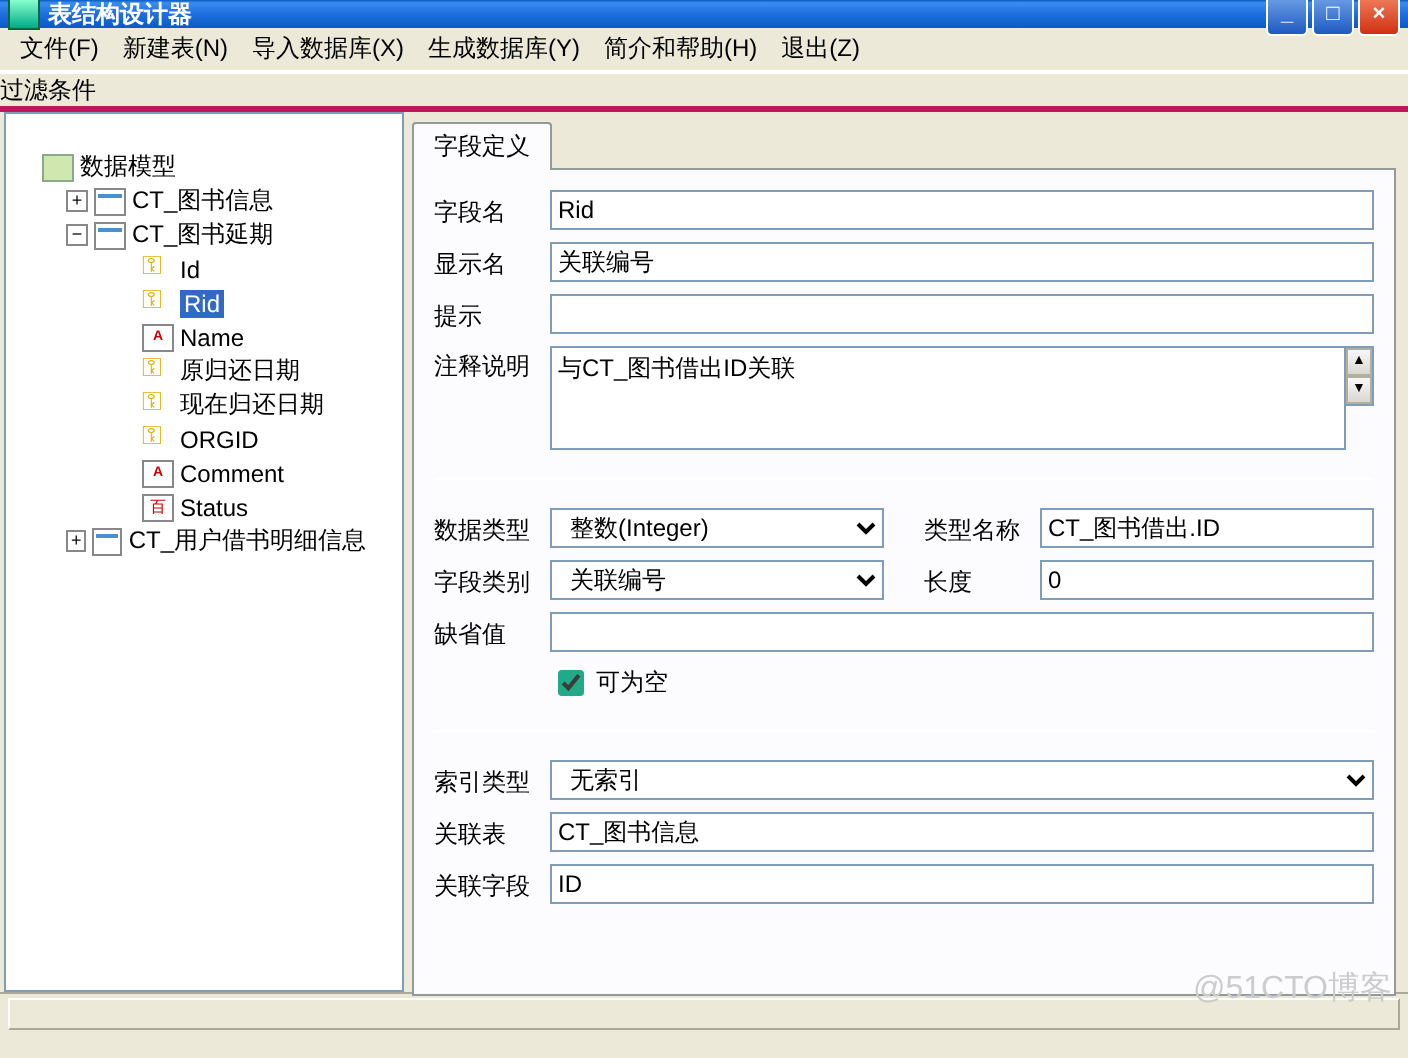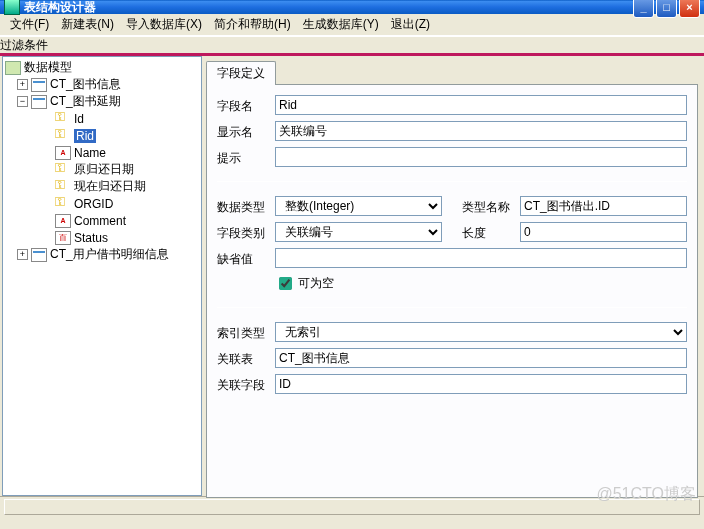--- a/index.html
+++ b/index.html
@@ -7,21 +7,21 @@
 .titlebar{height:14px;background:linear-gradient(to bottom,#0a5bc4 0%,#3b8cf0 10%,#1e6ee0 50%,#0a5bc4 100%);display:flex;align-items:center;padding:0 4px;color:#fff}
 .titlebar .ico{width:16px;height:16px;background:linear-gradient(#8fc,#0a8);border:1px solid #064;margin-right:4px}
 .titlebar .t{font-weight:bold;flex:1}
 .winbtns{display:flex;gap:2px}
 .winbtn{width:21px;height:21px;background:linear-gradient(#6fa0e8,#1e5bc0);border:1px solid #fff;border-radius:3px;display:flex;align-items:center;justify-content:center;color:#fff;font-weight:bold;font-size:11px;cursor:pointer}
 .winbtn.close{background:linear-gradient(#f08060,#d03010)}
 .menubar{height:22px;background:#ece9d8;display:flex;align-items:center;padding:0 4px;border-bottom:1px solid #fff}
 .mitem{padding:2px 6px;cursor:pointer}
 .filterbar{height:20px;background:#ece9d8;border-top:1px solid #fff;border-bottom:3px solid #be185d;display:flex;align-items:center;padding:0 0}
 .client{display:flex;height:440px;background:#ece9d8}
-.tree{width:200px;background:#fff;border:1px solid #7f9db9;margin:0 2px;overflow:auto;padding:2px}
+.tree{width:200px;background:#fff;border:1px solid #7f9db9;margin:0 2px;overflow:auto;padding:18px}
 .tnode{white-space:nowrap;height:17px;display:flex;align-items:center;cursor:pointer}
 .exp{width:11px;height:11px;border:1px solid #888;background:#fff;font-size:9px;line-height:9px;text-align:center;margin-right:3px;color:#000}
 .noexp{width:11px;margin-right:3px}
 .tico{width:16px;height:14px;margin-right:3px;display:inline-block}
 .i-db{background:#d0e8b0;border:1px solid #8a8}
 .i-tbl{background:#fff;border:1px solid #888;position:relative}
 .i-tbl:before{content:"";position:absolute;top:2px;left:1px;right:1px;height:2px;background:#4a90d0}
 .i-key{position:relative}
 .i-key:before{content:"⚿";color:#e0b000;font-size:13px;position:absolute;top:-3px}
 .i-abc{background:#fff;border:1px solid #888;font-size:7px;line-height:11px;text-align:center;color:#c00;font-weight:bold}
@@ -60,22 +60,22 @@
     <div class="winbtn">_</div>
     <div class="winbtn">□</div>
     <div class="winbtn close">×</div>
   </div>
 </div>
 
 <div class="menubar">
   <span class="mitem"><span>文件(F)</span></span>
   <span class="mitem"><span>新建表(N)</span></span>
   <span class="mitem"><span>导入数据库(X)</span></span>
+  <span class="mitem"><span>生成数据库(Y)</span></span>
   <span class="mitem"><span>简介和帮助(H)</span></span>
-  <span class="mitem"><span>生成数据库(Y)</span></span>
   <span class="mitem"><span>退出(Z)</span></span>
 </div>
 
 <div class="filterbar">
   <span>过滤条件</span>
 </div>
 
 <div class="client">
   <div class="tree">
     <div class="tnode">
@@ -150,20 +150,28 @@
             <input class="finp" value="Rid" style="">
           </div>
         <div class="frow">
             <span class="flab">显示名</span>
             <input class="finp" value="关联编号" style="">
           </div>
         <div class="frow">
             <span class="flab">提示</span>
             <input class="finp" value="" style="">
           </div>
+        <div class="frow t">
+            <span class="flab">注释说明</span>
+            <textarea class="ftxt" style="">与CT_图书借出ID关联</textarea>
+            <div class="scrolls">
+              <div class="sbtn">▲</div>
+              <div class="sbtn">▼</div>
+            </div>
+          </div>
 
         <div class="sep"></div>
 
         <div class="row2">
           <div class="half">
               <span class="flab">数据类型</span>
               <select class="fsel"><option>整数(Integer)</option></select>
             </div>
           <div class="half">
               <span class="flab">类型名称</span>

